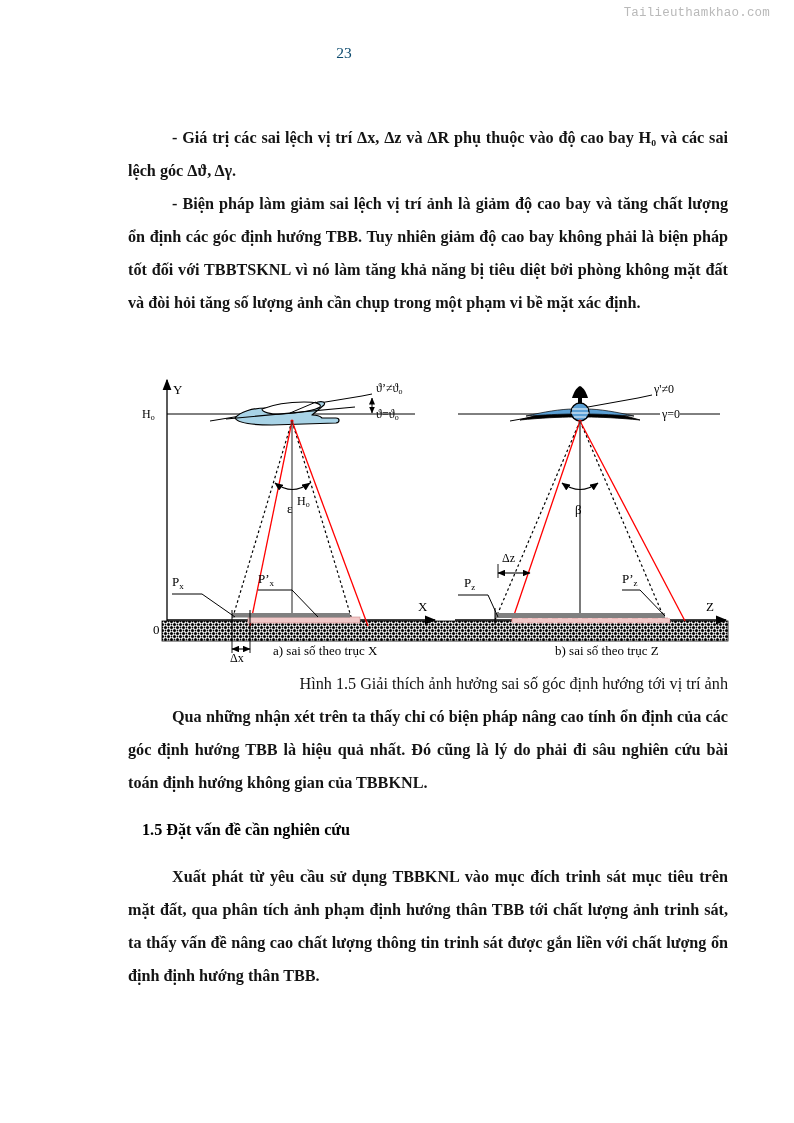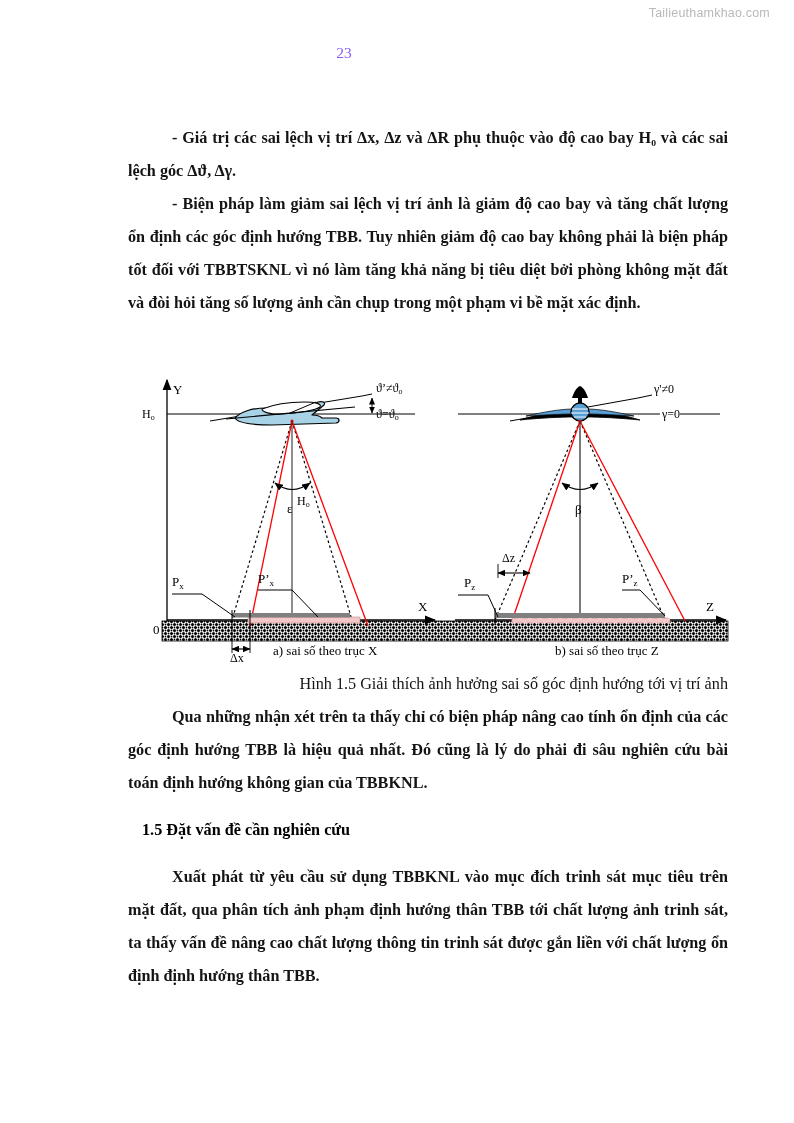--- a/index.html
+++ b/index.html
@@ -17,37 +17,37 @@
     height: 1123px;
     background: #ffffff;
     overflow: hidden;
   }
 
   
   .watermark {
     position: absolute;
     top: 6px;
     right: 24px;
-    font-family: Liberation Sans, sans-serif;
+    font-family: Liberation Mono, monospace;
     font-size: 12.5px;
     letter-spacing: 0.2px;
     color: #b9b9b9;
     user-select: none;
     white-space: nowrap;
   }
 
   
   .page-number {
     position: absolute;
     top: 44px;
     left: 0;
     width: 688px;
     text-align: center;
     font-size: 15.5px;
-    color: #8b5cf6;
+    color: #0c4a6e;
   }
 
   
   .content {
     position: absolute;
     left: 128px;
     top: 122px;
     width: 600px;
   }
   p.para {

